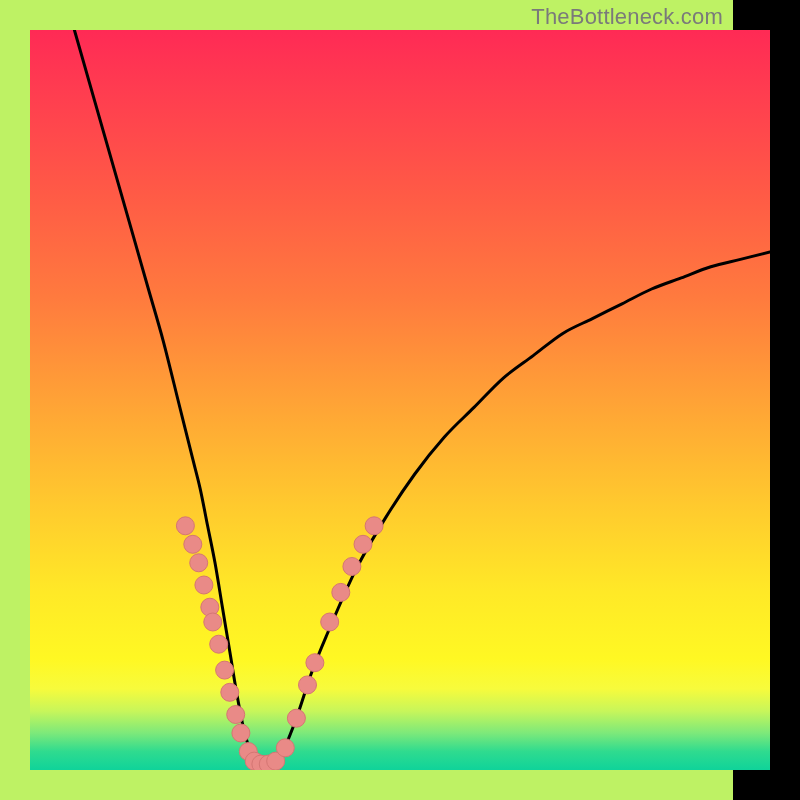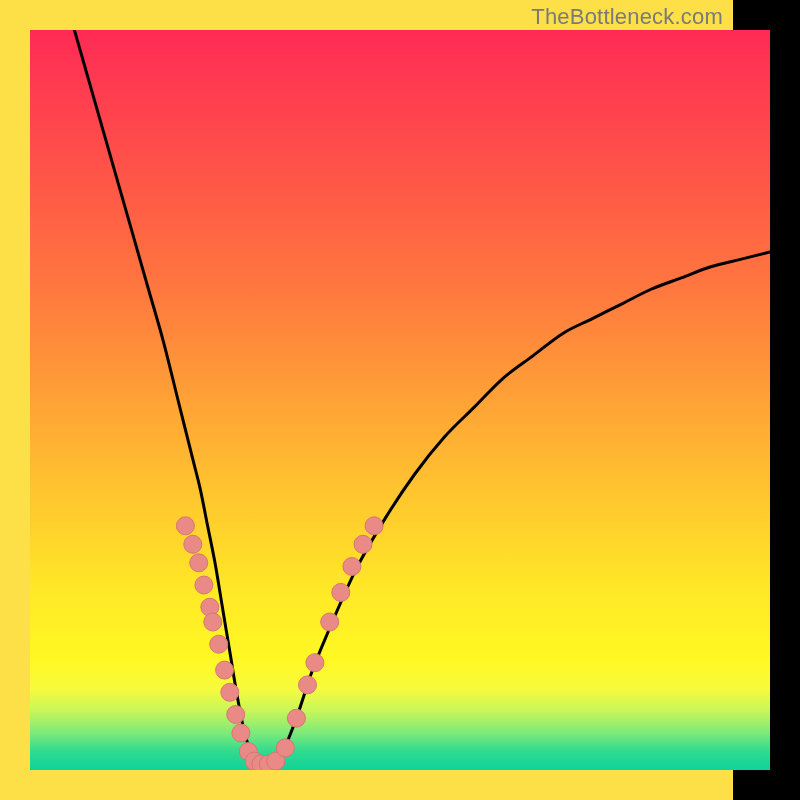--- a/index.html
+++ b/index.html
@@ -10,21 +10,21 @@
     overflow: hidden;
     background: #000;
     font-family: Arial, Helvetica, sans-serif;
   }
   .frame {
     position: absolute;
     left: 0;
     top: 0;
     width: 733px;
     height: 800px;
-    background: #fde047;
+    background: #bef264;
   }
   .plot {
     position: absolute;
     left: 30px;
     top: 30px;
     width: 740px;
     height: 740px;
     
     background: linear-gradient(
       to bottom,

